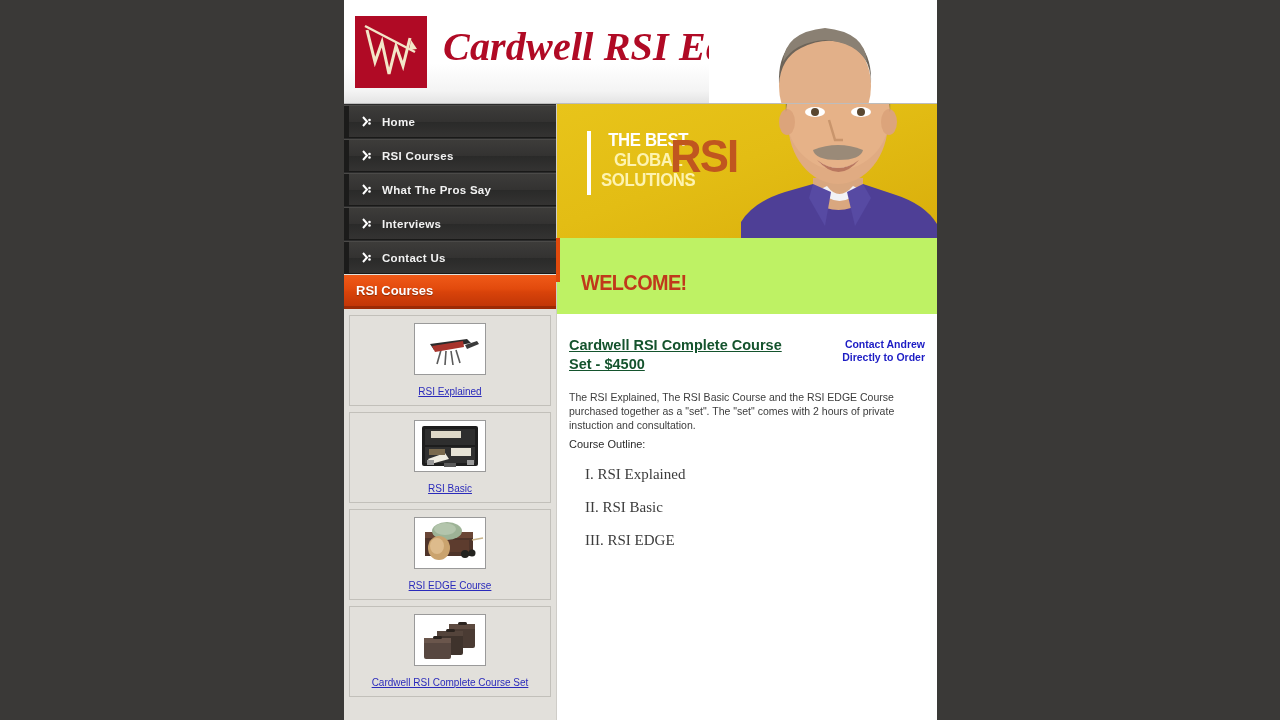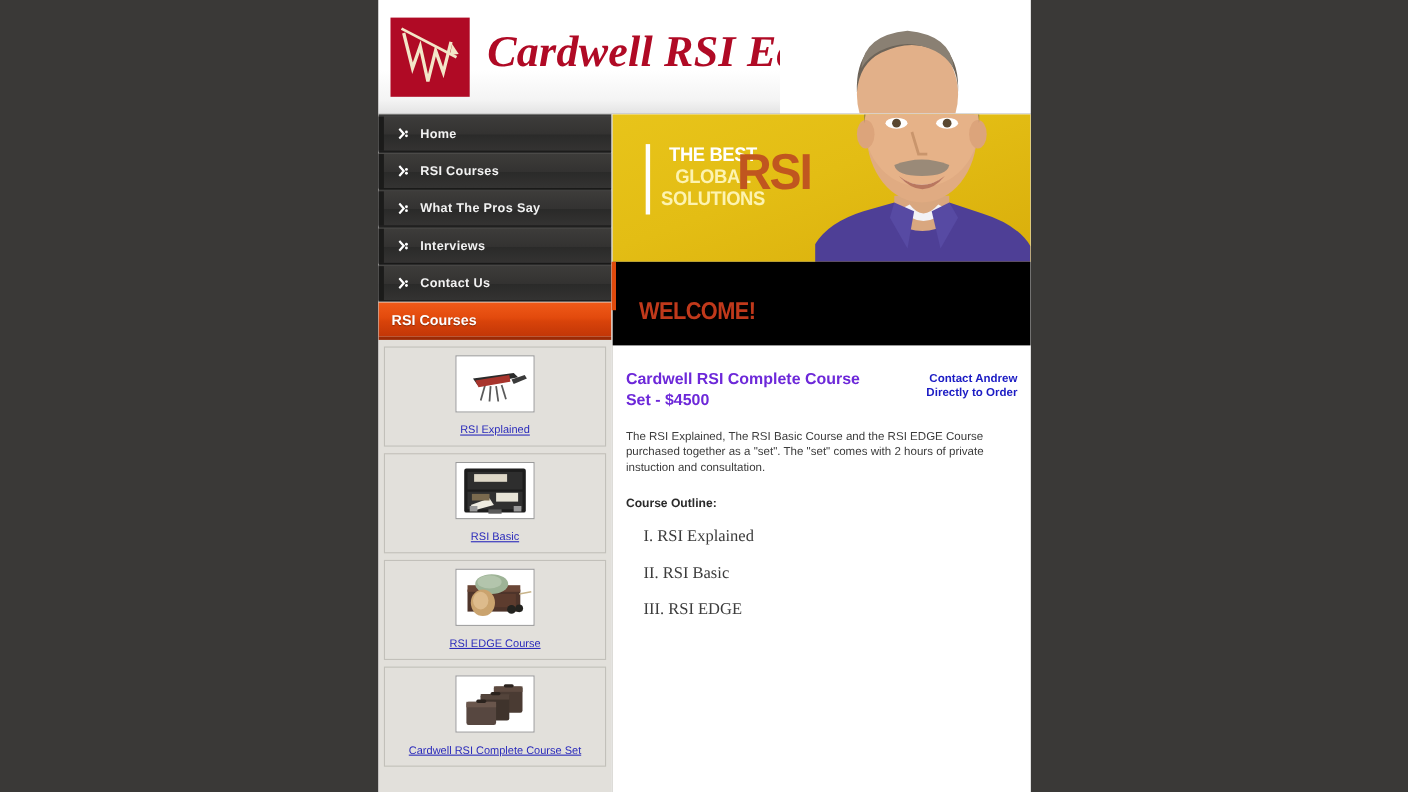--- a/index.html
+++ b/index.html
@@ -168,21 +168,21 @@
     transform: scaleX(0.95);
     transform-origin: left center;
   }
   #banner-photo {
     position: absolute; right: 0; top: -78px;
     width: 196px; height: 250px;
   }
   #welcome-area {
     position: relative;
     height: 76px;
-    background: #000000;
+    background: #bef264;
     overflow: hidden;
   }
   #welcome {
     position: absolute; left: 24px; top: 32px;
     font-family: "Liberation Sans", sans-serif;
     font-weight: bold; font-size: 22px;
     color: #c0391b;
     letter-spacing: -0.6px;
     transform: scaleX(0.9);
     transform-origin: left center;
@@ -193,42 +193,43 @@
     background: #e04a0c;
     z-index: 5;
   }
 
   #article { padding: 22px 12px 0 12px; position: relative; }
   #article-head {
     display: flex; align-items: flex-start; justify-content: space-between;
   }
   #article-title {
     font-size: 14.5px; font-weight: bold;
-    color: #6d28d9;
+    color: #14532d;
     line-height: 19px;
     max-width: 215px;
+    text-decoration: underline;
   }
   #order-link {
     text-align: right;
     font-size: 10.5px; font-weight: bold;
     color: #1c1cc4;
     line-height: 13px;
     cursor: pointer;
     padding-top: 2px;
   }
   #article-body {
     margin-top: 16px;
     font-size: 10.5px;
     color: #3c3c3c;
     line-height: 14px;
     max-width: 352px;
   }
   #outline-heading {
-    margin-top: 20px;
-    font-size: 11px; font-weight: bold;
+    margin-top: 6px;
+    font-size: 11px; font-weight: normal;
     color: #2b2b2b;
   }
   .outline-item {
     margin-top: 16px; margin-left: 16px;
     font-family: "Liberation Serif", serif;
     font-size: 15px;
     color: #3c3c3c;
   }
 </style>
 </head>

